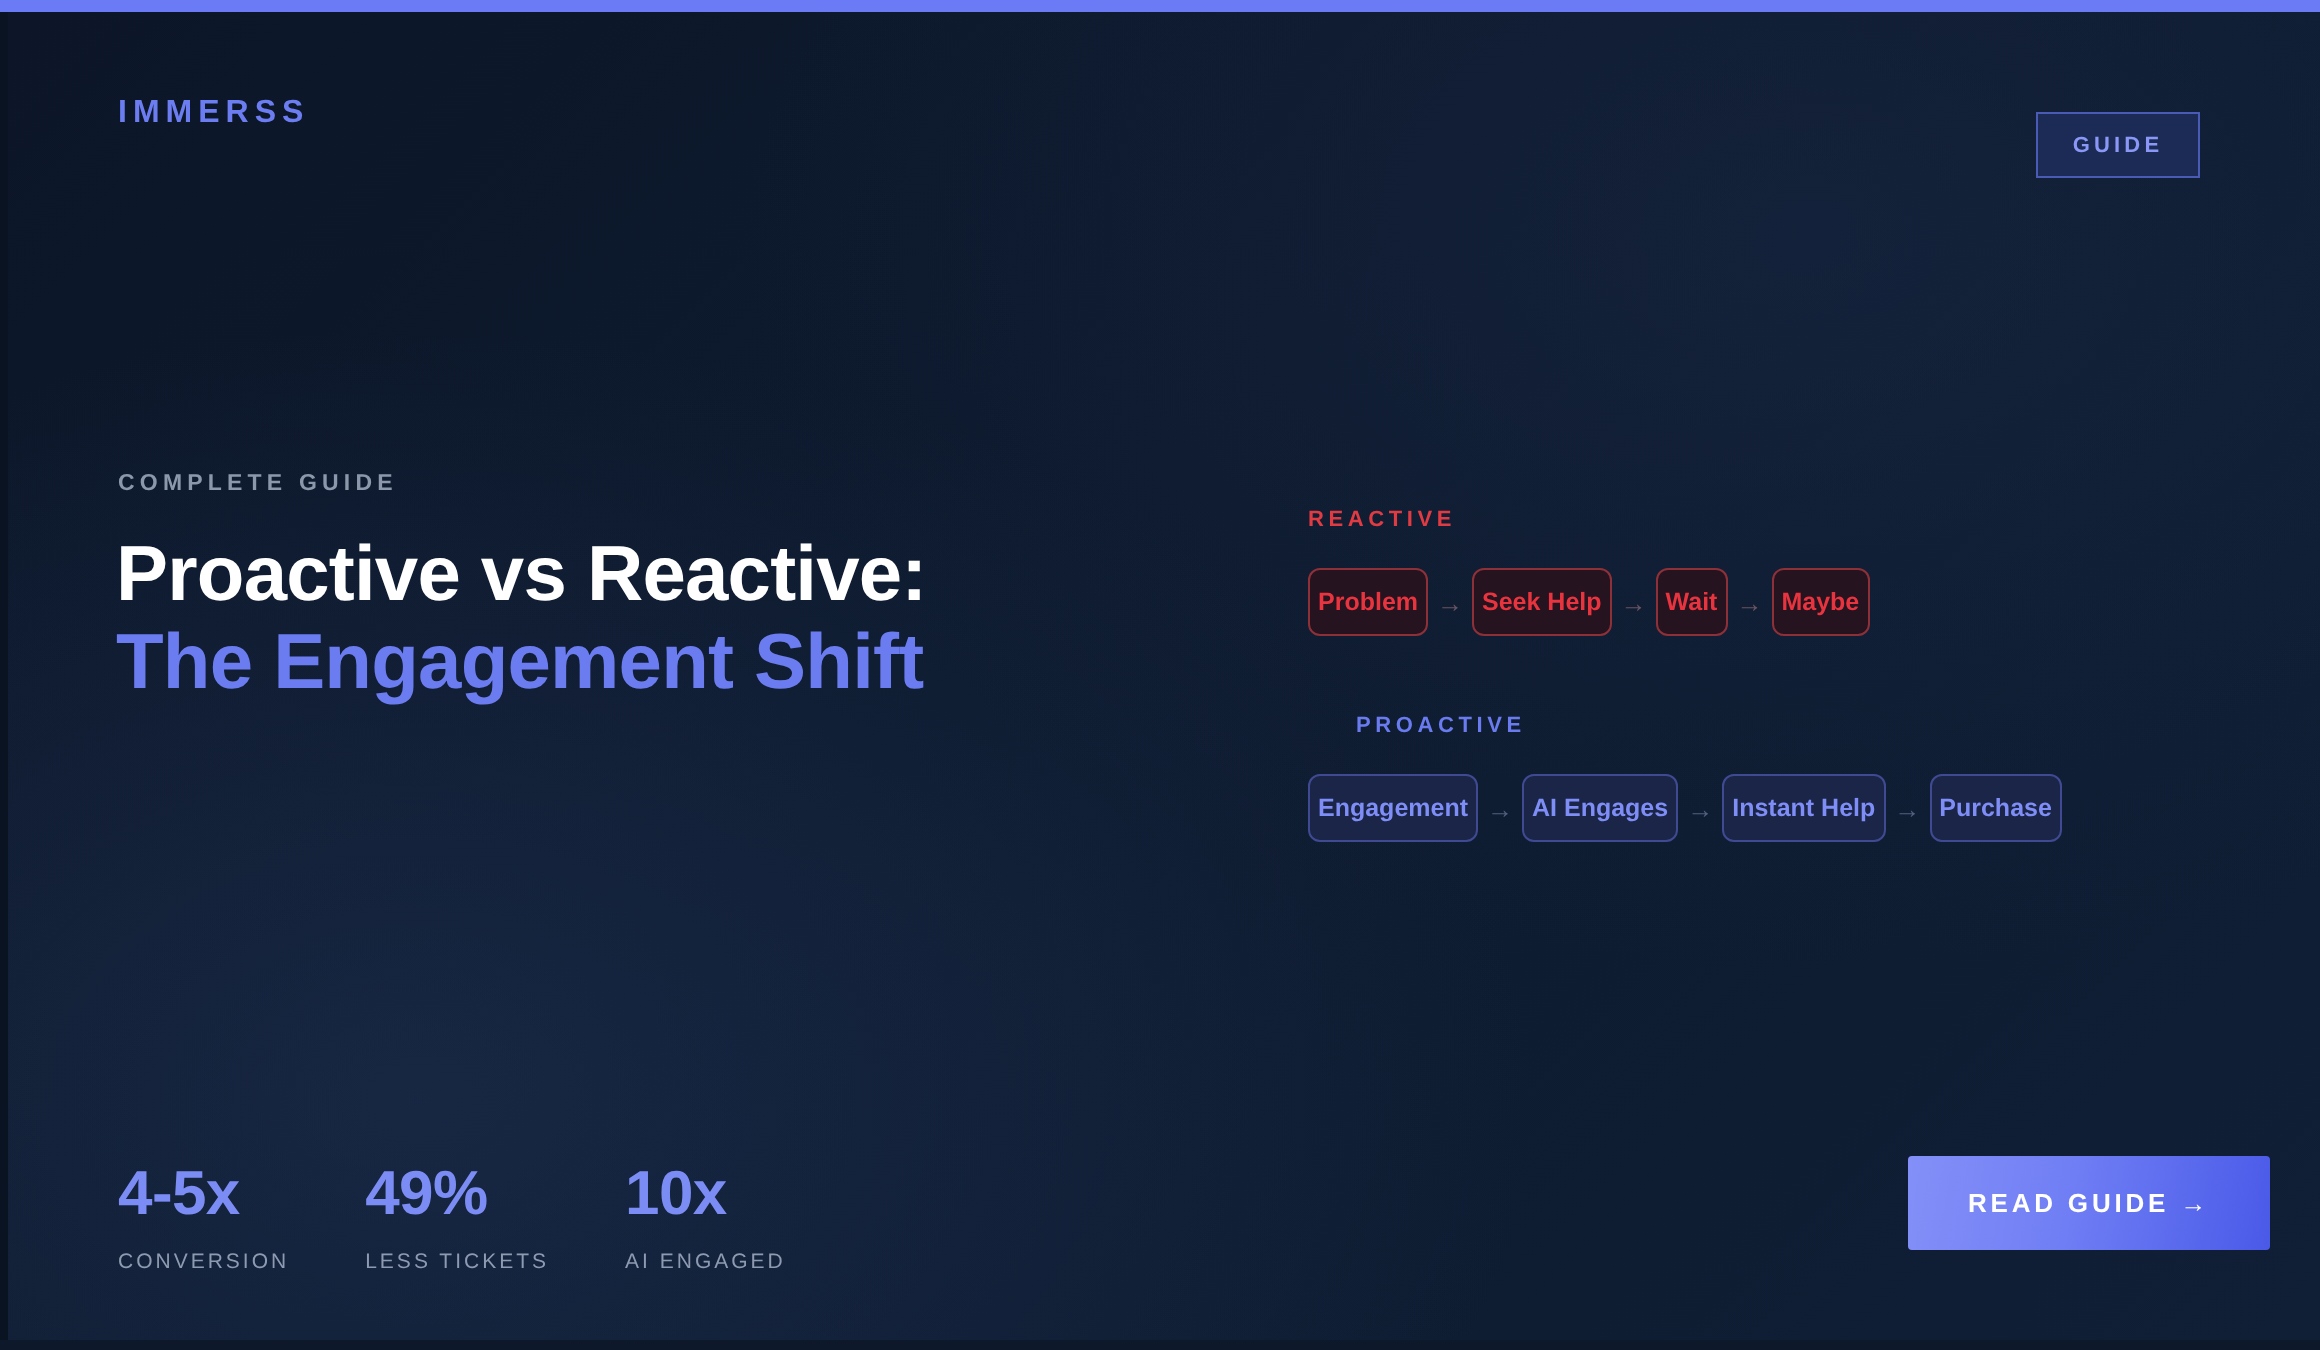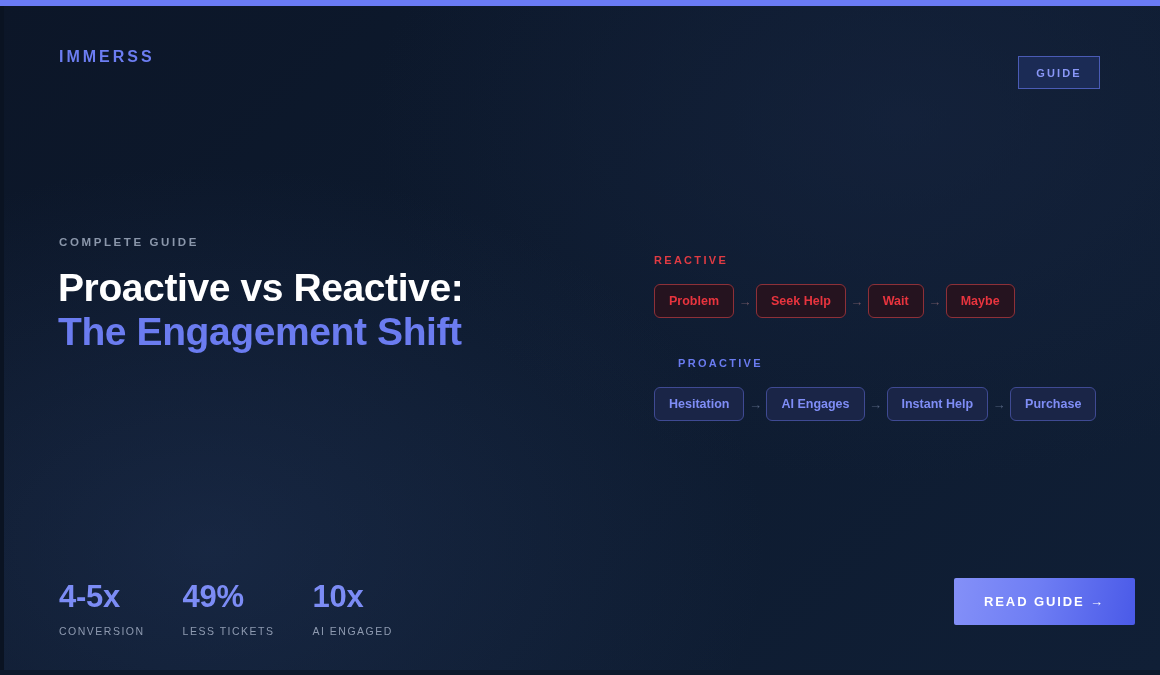--- a/index.html
+++ b/index.html
@@ -135,21 +135,21 @@
   }
 
   #reactive-row { top: 284px; }
   #proactive-row { top: 387px; }
 
   .chip {
     height: 34px;
     display: flex;
     align-items: center;
     justify-content: center;
-    padding: 0 14px;
+    padding: 0 4px;
     border-radius: 6px;
     font-size: 12.5px;
     font-weight: bold;
     white-space: nowrap;
   }
 
   .chip-reactive {
     border: 1px solid #8e3038;
     background: #25131f;
     color: #e8343e;
@@ -244,21 +244,21 @@
       <span class="flow-arrow flow-arrow-reactive">→</span>
       <div class="chip chip-reactive">Seek Help</div>
       <span class="flow-arrow flow-arrow-reactive">→</span>
       <div class="chip chip-reactive">Wait</div>
       <span class="flow-arrow flow-arrow-reactive">→</span>
       <div class="chip chip-reactive">Maybe</div>
     </div>
 
   <div id="proactive-label" class="flow-label">PROACTIVE</div>
   <div id="proactive-row" class="flow-row">
-      <div class="chip chip-proactive">Hesitation</div>
+      <div class="chip chip-proactive">Engagement</div>
       <span class="flow-arrow">→</span>
       <div class="chip chip-proactive">AI Engages</div>
       <span class="flow-arrow">→</span>
       <div class="chip chip-proactive">Instant Help</div>
       <span class="flow-arrow">→</span>
       <div class="chip chip-proactive">Purchase</div>
     </div>
 
   <div id="stats">
       <div>

